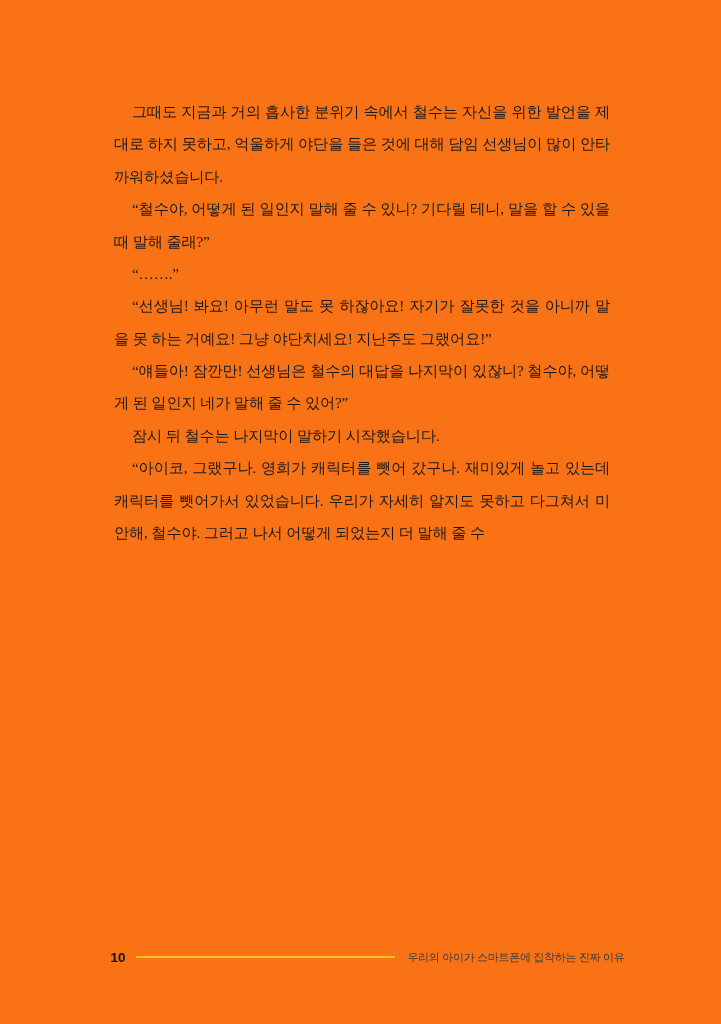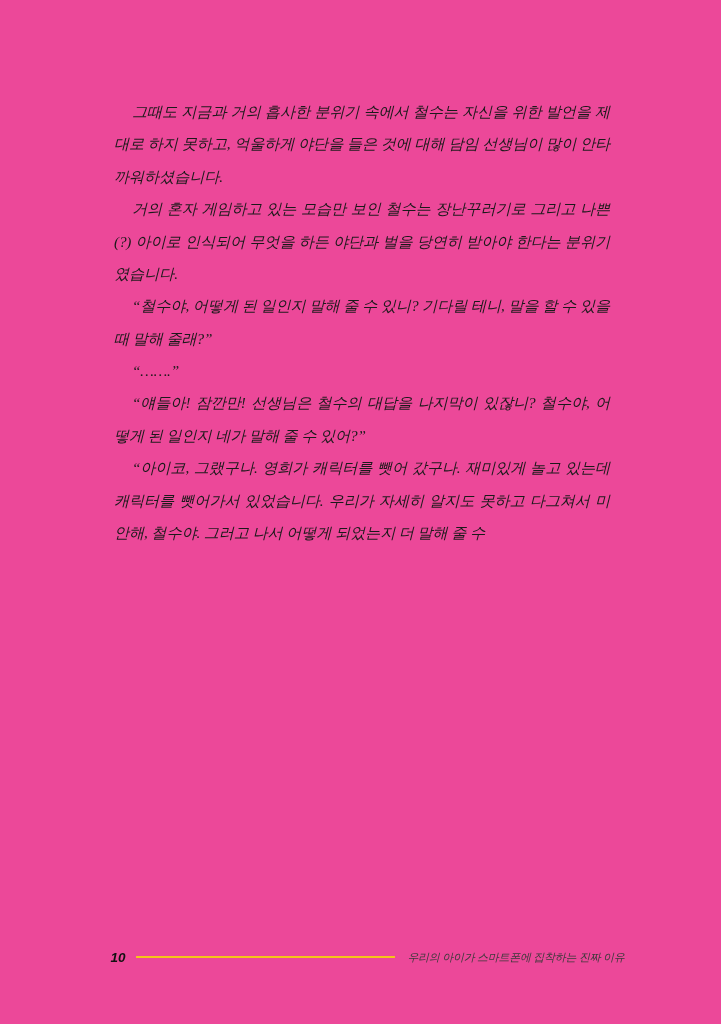--- a/index.html
+++ b/index.html
@@ -11,22 +11,21 @@
     width: 721px;
     height: 1024px;
     position: relative;
     font-family: "Liberation Serif", serif;
     color: #1a1a1a;
     overflow: hidden;
   }
   .page {
     position: absolute;
     inset: 0;
-    background: #ec4899;
-    font-style: italic;
+    background: #f97316;
   }
   .content {
     position: absolute;
     left: 114px;
     top: 96px;
     width: 496px;
   }
   .para {
     margin: 0;
     font-size: 15.2px;
@@ -76,24 +75,25 @@
     padding-right: 2px;
   }
 </style>
 </head>
 <body>
 
 <div class="page">
 
   <div class="content">
     <p class="para">그때도 지금과 거의 흡사한 분위기 속에서 철수는 자신을 위한 발언을 제대로 하지 못하고, 억울하게 야단을 들은 것에 대해 담임 선생님이 많이 안타까워하셨습니다.</p>
-    <p class="para">거의 혼자 게임하고 있는 모습만 보인 철수는 장난꾸러기로 그리고 나쁜(?) 아이로 인식되어 무엇을 하든 야단과 벌을 당연히 받아야 한다는 분위기였습니다.</p>
     <p class="para">“철수야, 어떻게 된 일인지 말해 줄 수 있니? 기다릴 테니, 말을 할 수 있을 때 말해 줄래?”</p>
     <p class="para">“…….”</p>
+    <p class="para">“선생님! 봐요! 아무런 말도 못 하잖아요! 자기가 잘못한 것을 아니까 말을 못 하는 거예요! 그냥 야단치세요! 지난주도 그랬어요!”</p>
     <p class="para">“얘들아! 잠깐만! 선생님은 철수의 대답을 나지막이 있잖니? 철수야, 어떻게 된 일인지 네가 말해 줄 수 있어?”</p>
+    <p class="para">잠시 뒤 철수는 나지막이 말하기 시작했습니다.</p>
     <p class="para">“아이코, 그랬구나. 영희가 캐릭터를 뺏어 갔구나. 재미있게 놀고 있는데 캐릭터를 뺏어가서 있었습니다. 우리가 자세히 알지도 못하고 다그쳐서 미안해, 철수야. 그러고 나서 어떻게 되었는지 더 말해 줄 수</p>
   </div>
 
   <div class="footer">
     <div class="footer-inner">
       <span class="page-number">10</span>
       <span class="footer-rule"></span>
       <span class="footer-title">우리의 아이가 스마트폰에 집착하는 진짜 이유</span>
     </div>
   </div>

